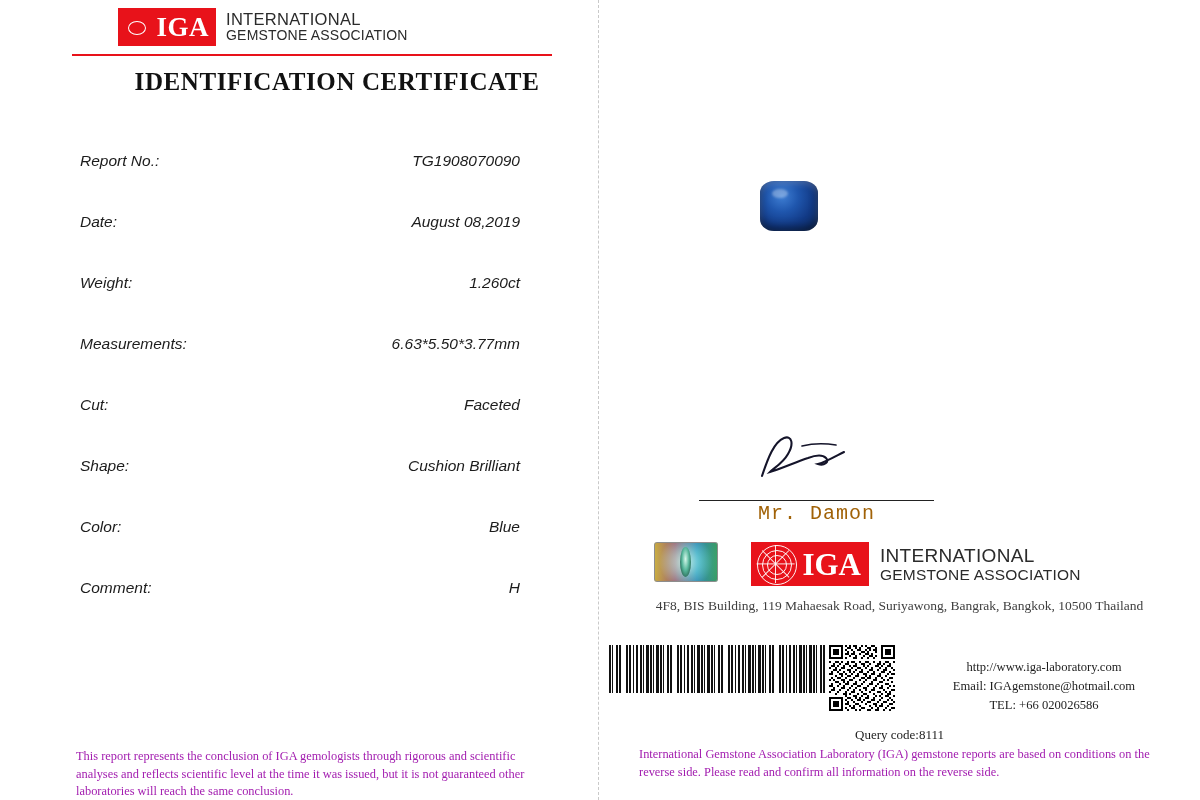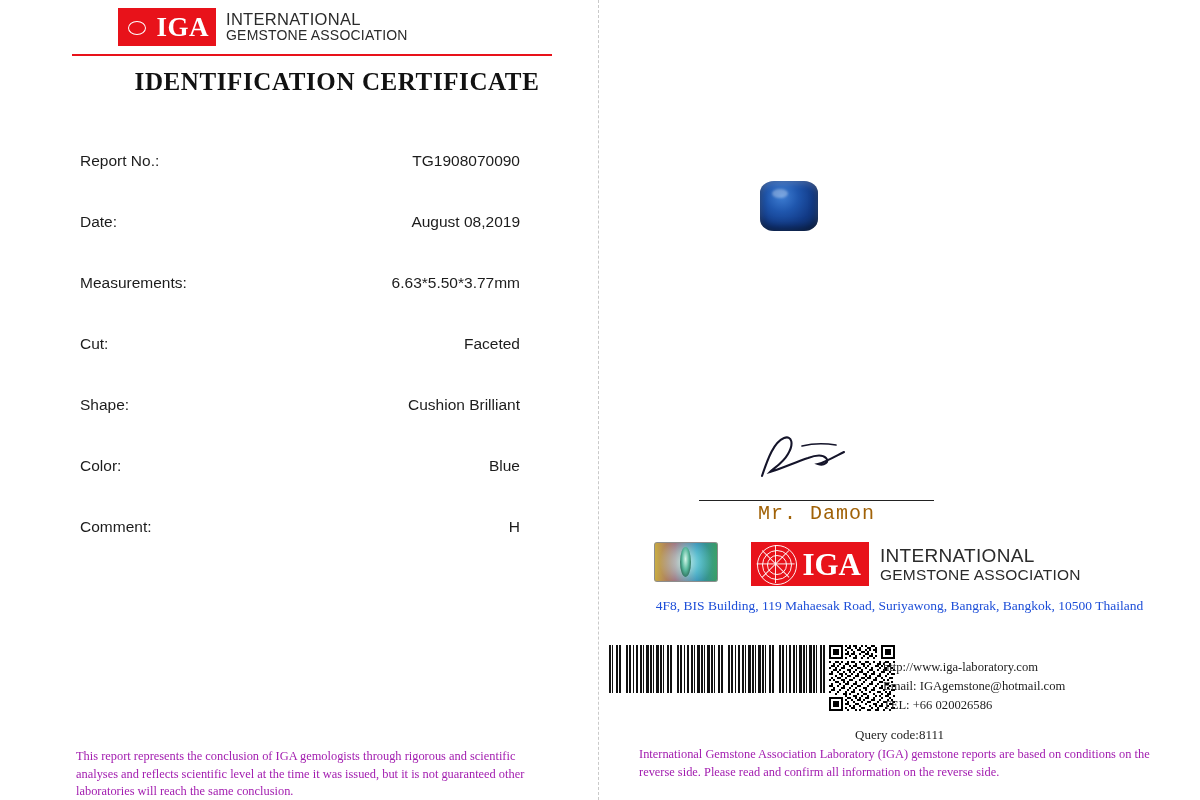--- a/index.html
+++ b/index.html
@@ -110,20 +110,21 @@
     letter-spacing: 0.6px;
     color: #111111;
     padding-left: 38px;
   }
 
   .fields {
     position: absolute;
     left: 80px;
     top: 152px;
     width: 440px;
+    font-style: italic;
   }
   .field-row {
     position: relative;
     height: 61px;
   }
   .field-label {
     position: absolute;
     left: 0;
     top: 0;
     font-size: 15.5px;
@@ -300,21 +301,21 @@
   }
 
   .address {
     position: absolute;
     left: 0;
     top: 598px;
     width: 601px;
     text-align: center;
     font-family: "Liberation Serif", serif;
     font-size: 13.5px;
-    color: #1d4ed8;
+    color: #404040;
   }
 
   .barcode {
     position: absolute;
     left: 10px;
     top: 645px;
     width: 243px;
     height: 48px;
     background:
       repeating-linear-gradient(90deg,
@@ -326,24 +327,24 @@
   .qr {
     position: absolute;
     left: 230px;
     top: 645px;
     width: 66px;
     height: 66px;
   }
 
   .contact {
     position: absolute;
-    left: 284px;
+    left: 300px;
     top: 658px;
     width: 290px;
-    text-align: left;
+    text-align: center;
     font-family: "Liberation Serif", serif;
     font-size: 12.6px;
     line-height: 1.5;
     color: #1c1c1c;
   }
 
   .query-code {
     position: absolute;
     left: 0;
     top: 727px;
@@ -394,20 +395,24 @@
         <span class="field-label">Report No.:</span>
         <span class="field-value">TG1908070090</span>
       </div>
 
       <div class="field-row">
         <span class="field-label">Date:</span>
         <span class="field-value">August 08,2019</span>
       </div>
 
 
+      <div class="field-row">
+        <span class="field-label">Weight:</span>
+        <span class="field-value">1.260ct</span>
+      </div>
 
       <div class="field-row">
         <span class="field-label">Measurements:</span>
         <span class="field-value">6.63*5.50*3.77mm</span>
       </div>
 
       <div class="field-row">
         <span class="field-label">Cut:</span>
         <span class="field-value">Faceted</span>
       </div>

